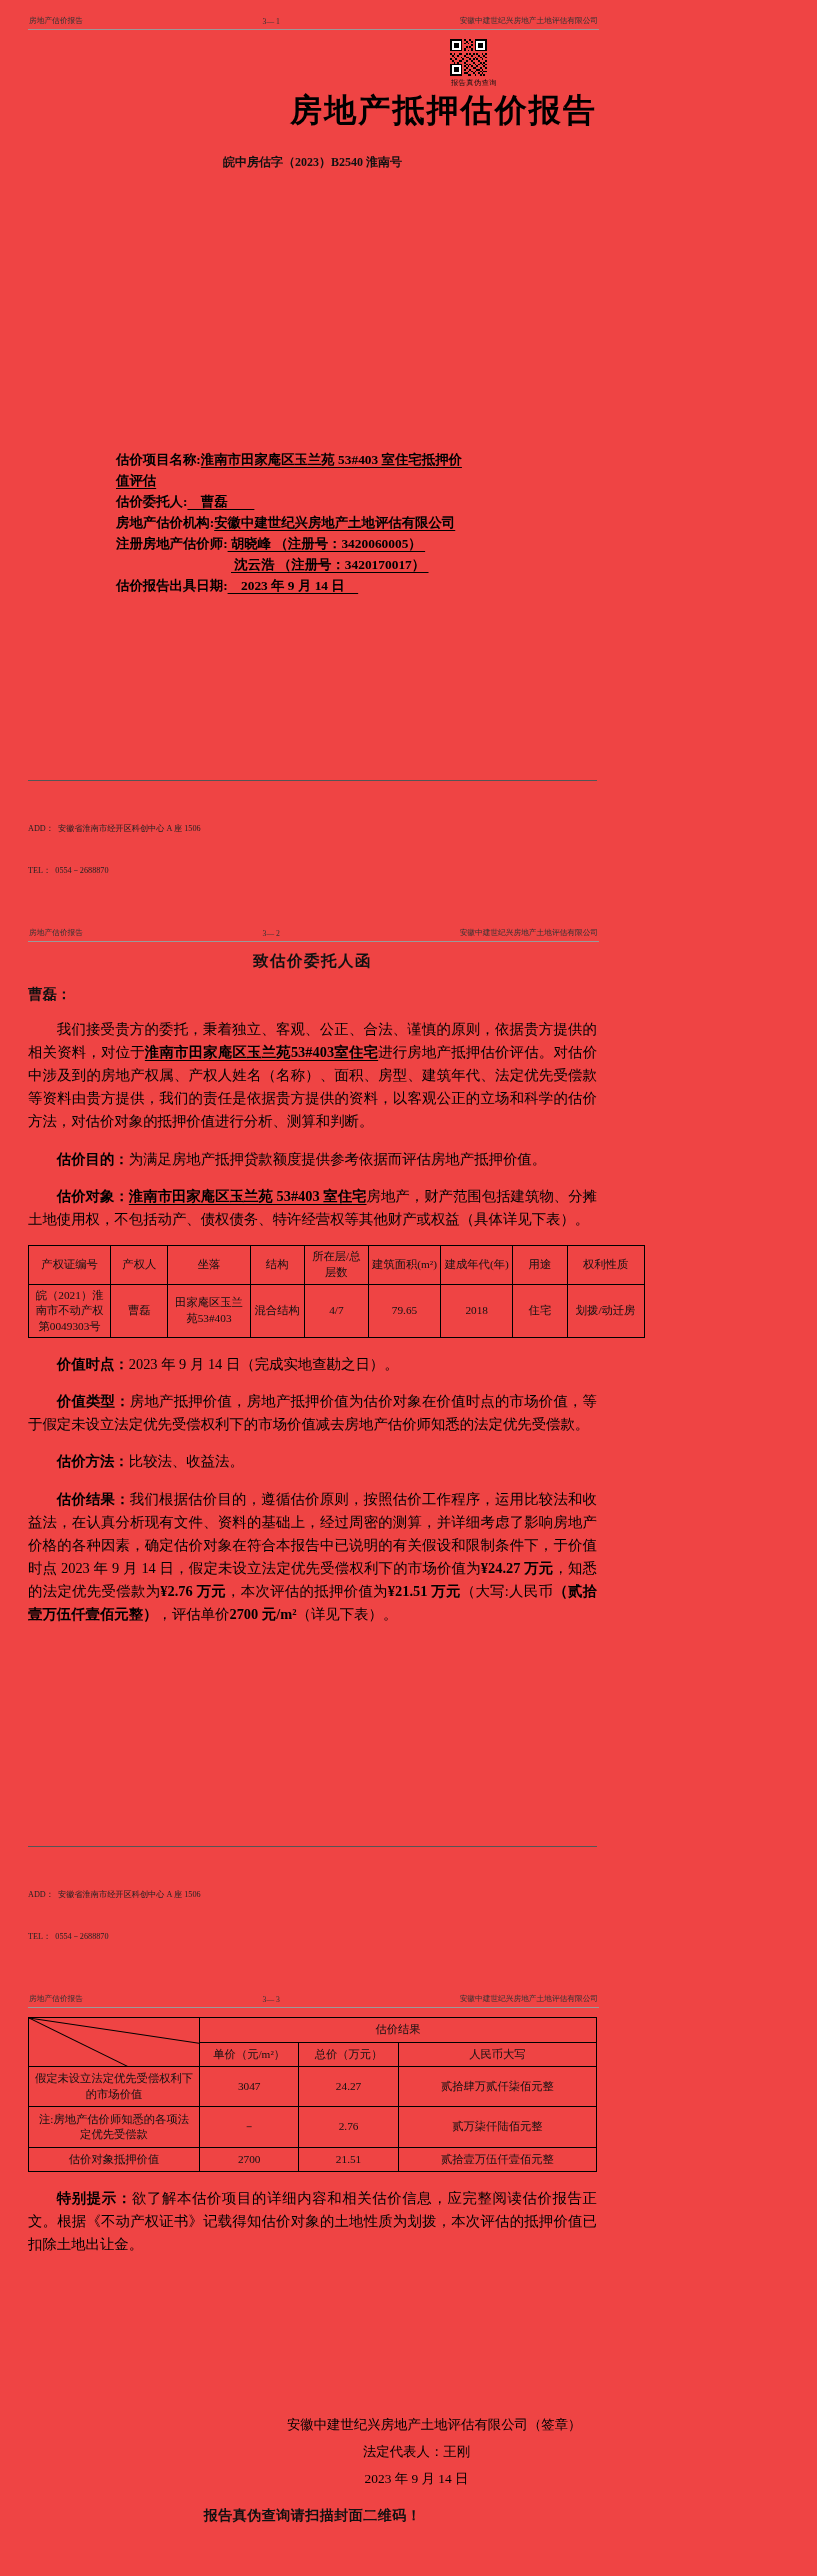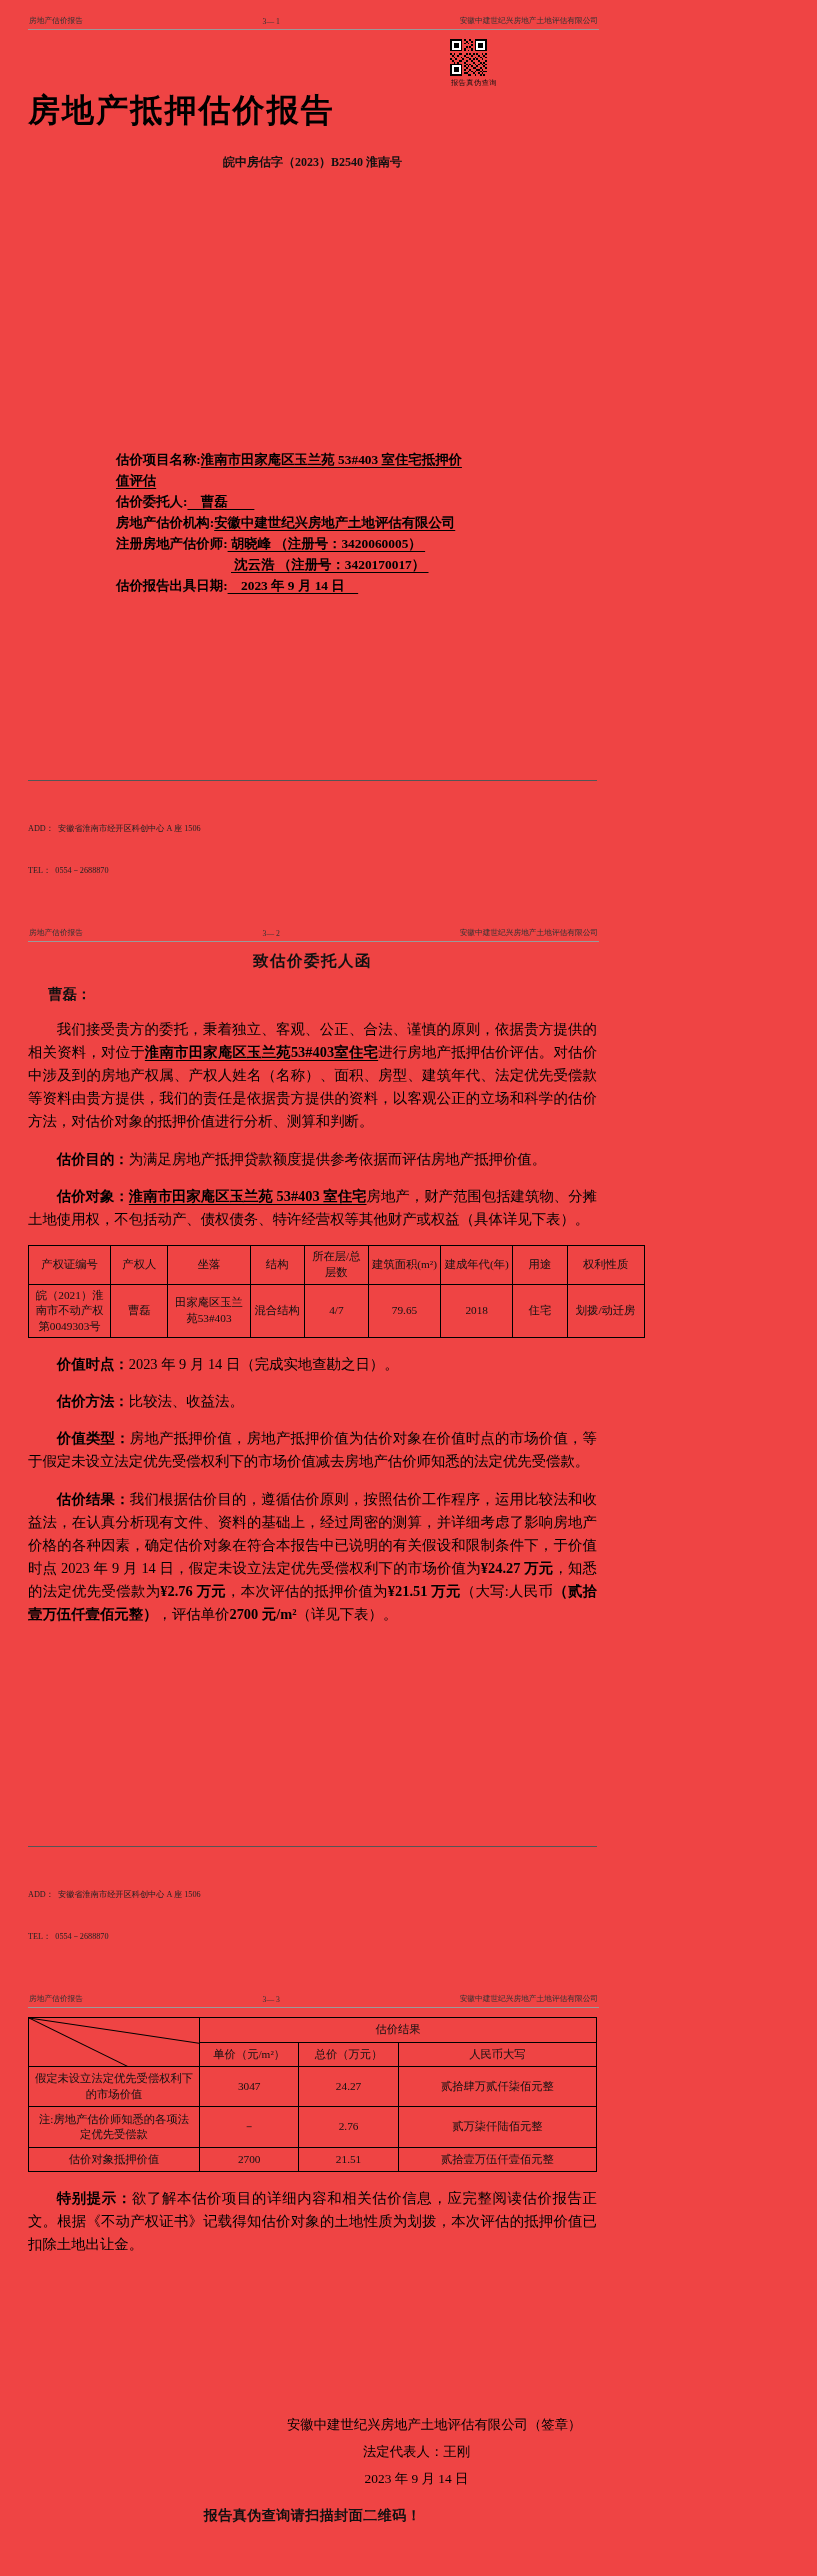--- a/index.html
+++ b/index.html
@@ -28,31 +28,31 @@
     position:absolute;bottom:6.2px;left:28px;width:569px;
     border-top:0.5px solid #555;
     padding-top:13px;font-size:8.2px;line-height:14px;color:#222;
     white-space:pre-wrap;
   }
 
   
   .qr-wrap{position:absolute;top:39px;left:440px;width:57px;text-align:right;font-family:Liberation Mono, monospace;}
   .qr-svg{width:37px;height:37px;display:block;margin:0 auto;}
   .qr-caption{font-size:7.2px;margin-top:1.5px;letter-spacing:0.5px;color:#111;}
-  .cover-title{margin-top:59px;text-align:left;font-size:32px;font-weight:700;letter-spacing:2.1px;color:#000;}
+  .cover-title{margin-top:59px;text-align:right;font-size:32px;font-weight:700;letter-spacing:2.1px;color:#000;}
   .cover-docno{margin-top:15.5px;text-align:center;font-size:12px;font-weight:700;}
   .cover-fields{margin:278px 0 0 88px;width:352px;font-size:13.4px;font-weight:700;line-height:21px;color:#000;}
   .field{margin:0;}
   .field-label{white-space:pre;}
   .field-label.spacer{display:inline-block;width:115px;}
   .field-value{text-decoration:underline;text-underline-offset:3.1px;white-space:pre-wrap;}
 
   
   .letter-title{margin-top:9.3px;text-align:center;font-size:15.5px;font-weight:700;letter-spacing:1.5px;}
-  .salutation{margin-top:9.3px;font-size:14.4px;font-weight:700;margin-left:20px;}
+  .salutation{margin-top:9.3px;font-size:14.4px;font-weight:700;}
   .para{font-size:14.4px;line-height:23px;text-indent:2em;text-align:justify;color:#000;}
   .para .lbl{font-weight:700;}
   .b{font-weight:700;}
   .u{text-decoration:underline;text-underline-offset:2.6px;}
 
   .prop-table{width:569px;border-collapse:collapse;margin:7.2px 0;table-layout:fixed;}
   .prop-table th,.prop-table td{
     border:0.5px solid #000;font-size:11.3px;font-weight:400;
     text-align:center;vertical-align:middle;padding:3.1px 2.1px;line-height:15.5px;
     word-break:break-all;
@@ -182,23 +182,23 @@
           <td>79.65</td>
           <td>2018</td>
           <td>住宅</td>
           <td>划拨/动迁房</td>
         </tr>
       </tbody>
     </table>
 
     <p class="para"><span class="lbl">价值时点：</span><span>2023 年 9 月 14 日（完成实地查勘之日）。</span></p>
 
+    <p class="para"><span class="lbl">价值类型：</span><span>房地产抵押价值，房地产抵押价值为估价对象在价值时点的市场价值，等于假定未设立法定优先受偿权利下的市场价值减去房地产估价师知悉的法定优先受偿款。</span></p>
+
     <p class="para"><span class="lbl">估价方法：</span><span>比较法、收益法。</span></p>
-
-    <p class="para"><span class="lbl">价值类型：</span><span>房地产抵押价值，房地产抵押价值为估价对象在价值时点的市场价值，等于假定未设立法定优先受偿权利下的市场价值减去房地产估价师知悉的法定优先受偿款。</span></p>
 
     <p class="para"><span class="lbl">估价结果：</span><span>我们根据估价目的，遵循估价原则，按照估价工作程序，运用比较法和收益法，在认真分析现有文件、资料的基础上，经过周密的测算，并详细考虑了影响房地产价格的各种因素，确定估价对象在符合本报告中已说明的有关假设和限制条件下，于价值时点 2023 年 9 月 14 日，假定未设立法定优先受偿权利下的市场价值为</span><span class="b">¥24.27 万元</span><span>，知悉的法定优先受偿款为</span><span class="b">¥2.76 万元</span><span>，本次评估的抵押价值为</span><span class="b">¥21.51 万元</span><span>（大写:人民币</span><span class="b">（贰拾壹万伍仟壹佰元整）</span><span>，评估单价</span><span class="b">2700 元/m²</span><span>（详见下表）。</span></p>
   </div>
 
   <footer class="pg-footer">
     <div>ADD：  安徽省淮南市经开区科创中心 A 座 1506</div>
     <div>TEL：  0554－2688870</div>
   </footer>
 </section>
 

